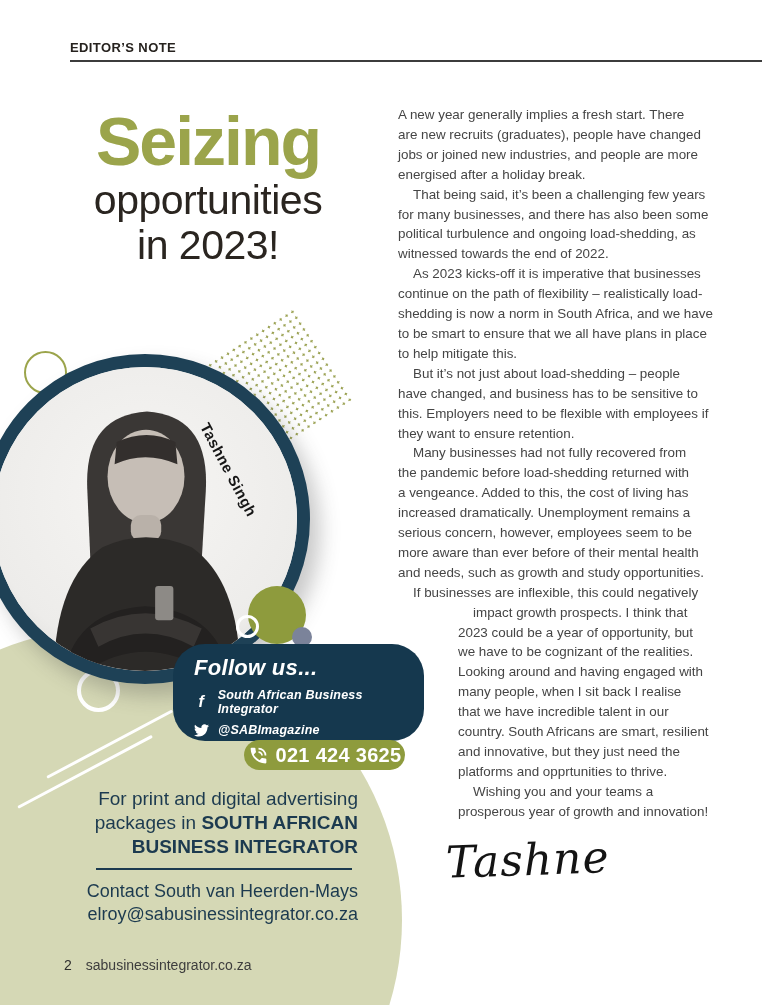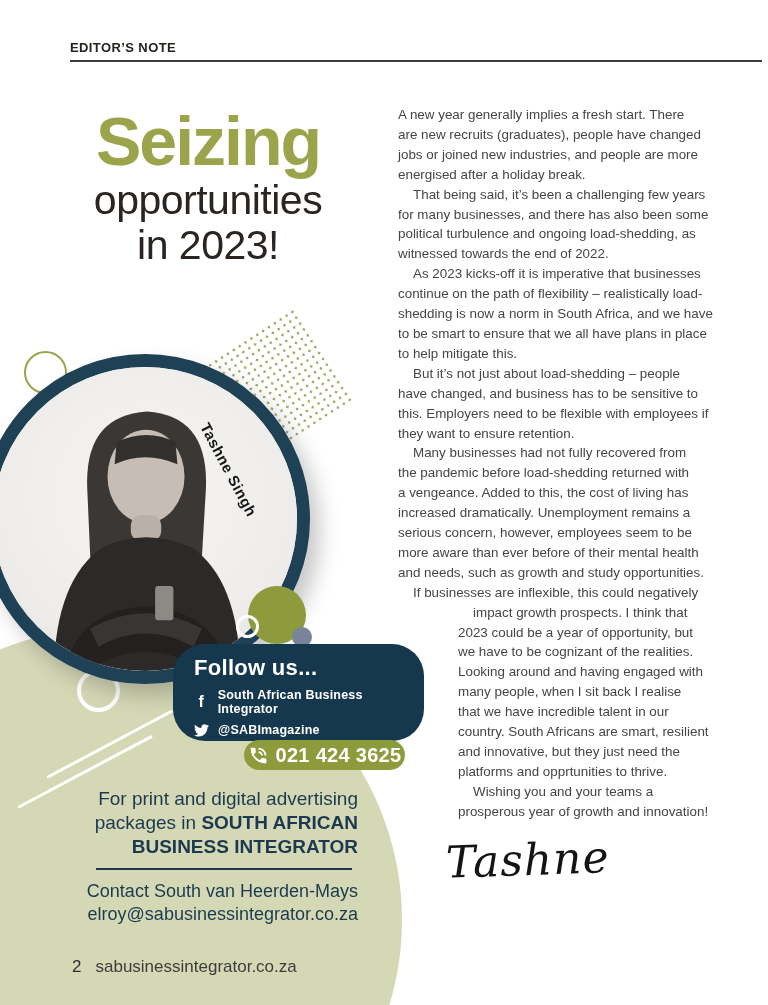--- a/index.html
+++ b/index.html
@@ -38,38 +38,38 @@
   
   .portrait{position:absolute;left:-20px;top:354px;width:330px;height:330px;border-radius:50%;
             border:13px solid var(--ring);background:#f1f0ee;overflow:hidden;
             box-shadow:10px 12px 20px rgba(60,60,60,.28);}
   .portrait svg{display:block;width:100%;height:100%;}
   .photo-caption{position:absolute;left:212px;top:420px;transform:rotate(62deg);transform-origin:0 0;
                  font-size:15px;font-weight:bold;color:#161616;letter-spacing:.5px;white-space:nowrap;}
 
   
   .follow{position:absolute;left:173px;top:644px;width:251px;height:97px;border-radius:32px;
-          background:var(--navy);color:#fff;padding:11px 2px 0 21px;}
+          background:var(--navy);color:#fff;padding:11px 2px 0 21px;font-style:italic;}
   .follow .fh{font-size:22px;font-weight:800;letter-spacing:.3px;}
   .frow{display:flex;align-items:center;gap:9px;margin-top:7px;font-size:12.5px;font-weight:bold;letter-spacing:.2px;cursor:pointer;}
   .frow .ico{width:15px;display:flex;justify-content:center;}
   .fb-f{font-weight:800;font-size:16px;line-height:14px;}
 
   .pill{position:absolute;left:244px;top:740px;width:161px;height:30px;border-radius:20px;background:var(--pill);
         display:flex;align-items:center;justify-content:center;gap:7px;color:#fff;font-size:20px;font-weight:800;
         letter-spacing:.3px;cursor:pointer;}
 
   
   .advert{position:absolute;left:58px;top:787px;width:300px;text-align:right;color:var(--teal);font-size:19px;line-height:24px;}
   .advert b{font-weight:700;}
   .advert .divider{width:256px;height:2px;background:var(--teal);margin:9px 6px 10px auto;}
   .advert .contact{font-size:18px;line-height:23px;}
 
   
-  .footer{position:absolute;left:72px;top:957px;font-size:17px;color:#2e2e2e;}
+  .footer{position:absolute;left:64px;top:957px;font-size:14px;color:#2e2e2e;}
   .footer .site{margin-left:14px;color:#3d3d3d;}
 
   
   .article{position:absolute;left:398px;top:105px;width:310px;color:var(--body);font-size:13.4px;line-height:19.9px;}
   .bline{white-space:nowrap;}
   .bline.ind{text-indent:15px;}
   .bline.wrap{margin-left:60px;}
   .signature{position:absolute;left:446px;top:834px;font-family:"DejaVu Serif",serif;font-style:italic;
              font-size:44px;color:#141414;transform:rotate(-2deg);letter-spacing:1px;}
 </style>

